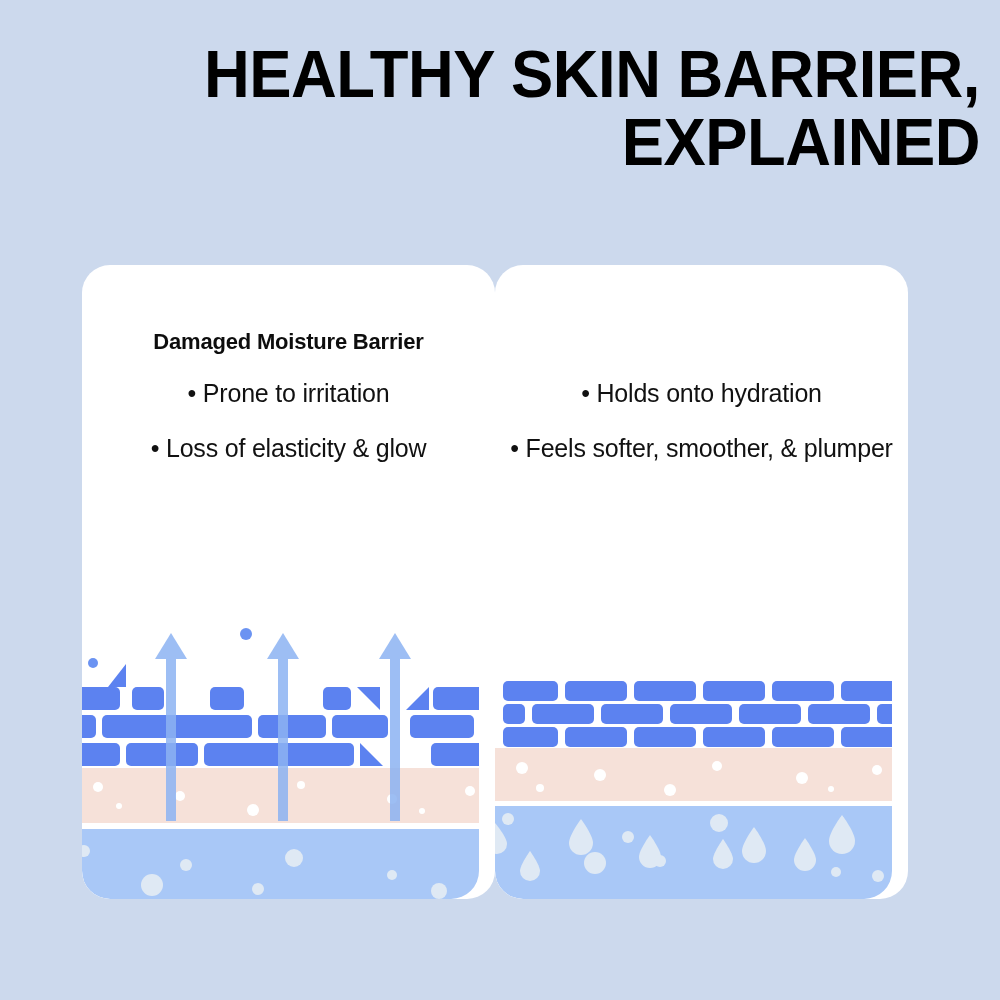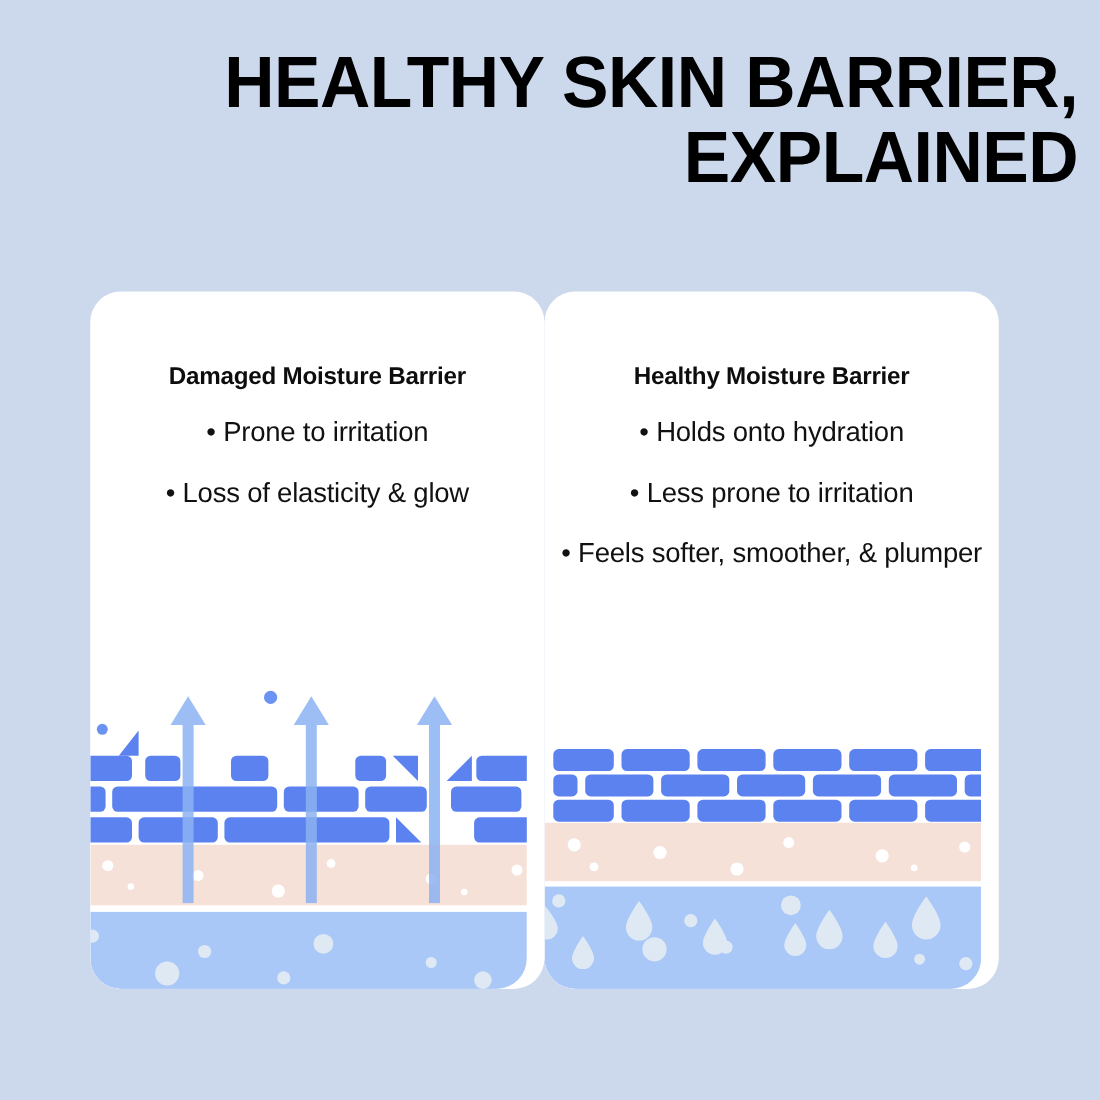--- a/index.html
+++ b/index.html
@@ -206,30 +206,25 @@
               <path d="M313,10 L329,36 L297,36 Z"></path>
             </g>
           </g>
         </g>
       </svg>
     </div>
   </div>
 
   <div class="card">
 
-    <div class="card-heading">Healthy Moisture Barrier</div>
 
     <ul class="bullets">
       <li>
         <span class="bullet-dot">•</span>
         <span>Holds onto hydration</span>
-      </li>
-      <li>
-        <span class="bullet-dot">•</span>
-        <span>Less prone to irritation</span>
       </li>
       <li>
         <span class="bullet-dot">•</span>
         <span>Feels softer, smoother, &amp; plumper</span>
       </li>
     </ul>
 
     <div class="illo">
       <svg viewBox="0 0 397 276" xmlns="http://www.w3.org/2000/svg">
         <defs>

